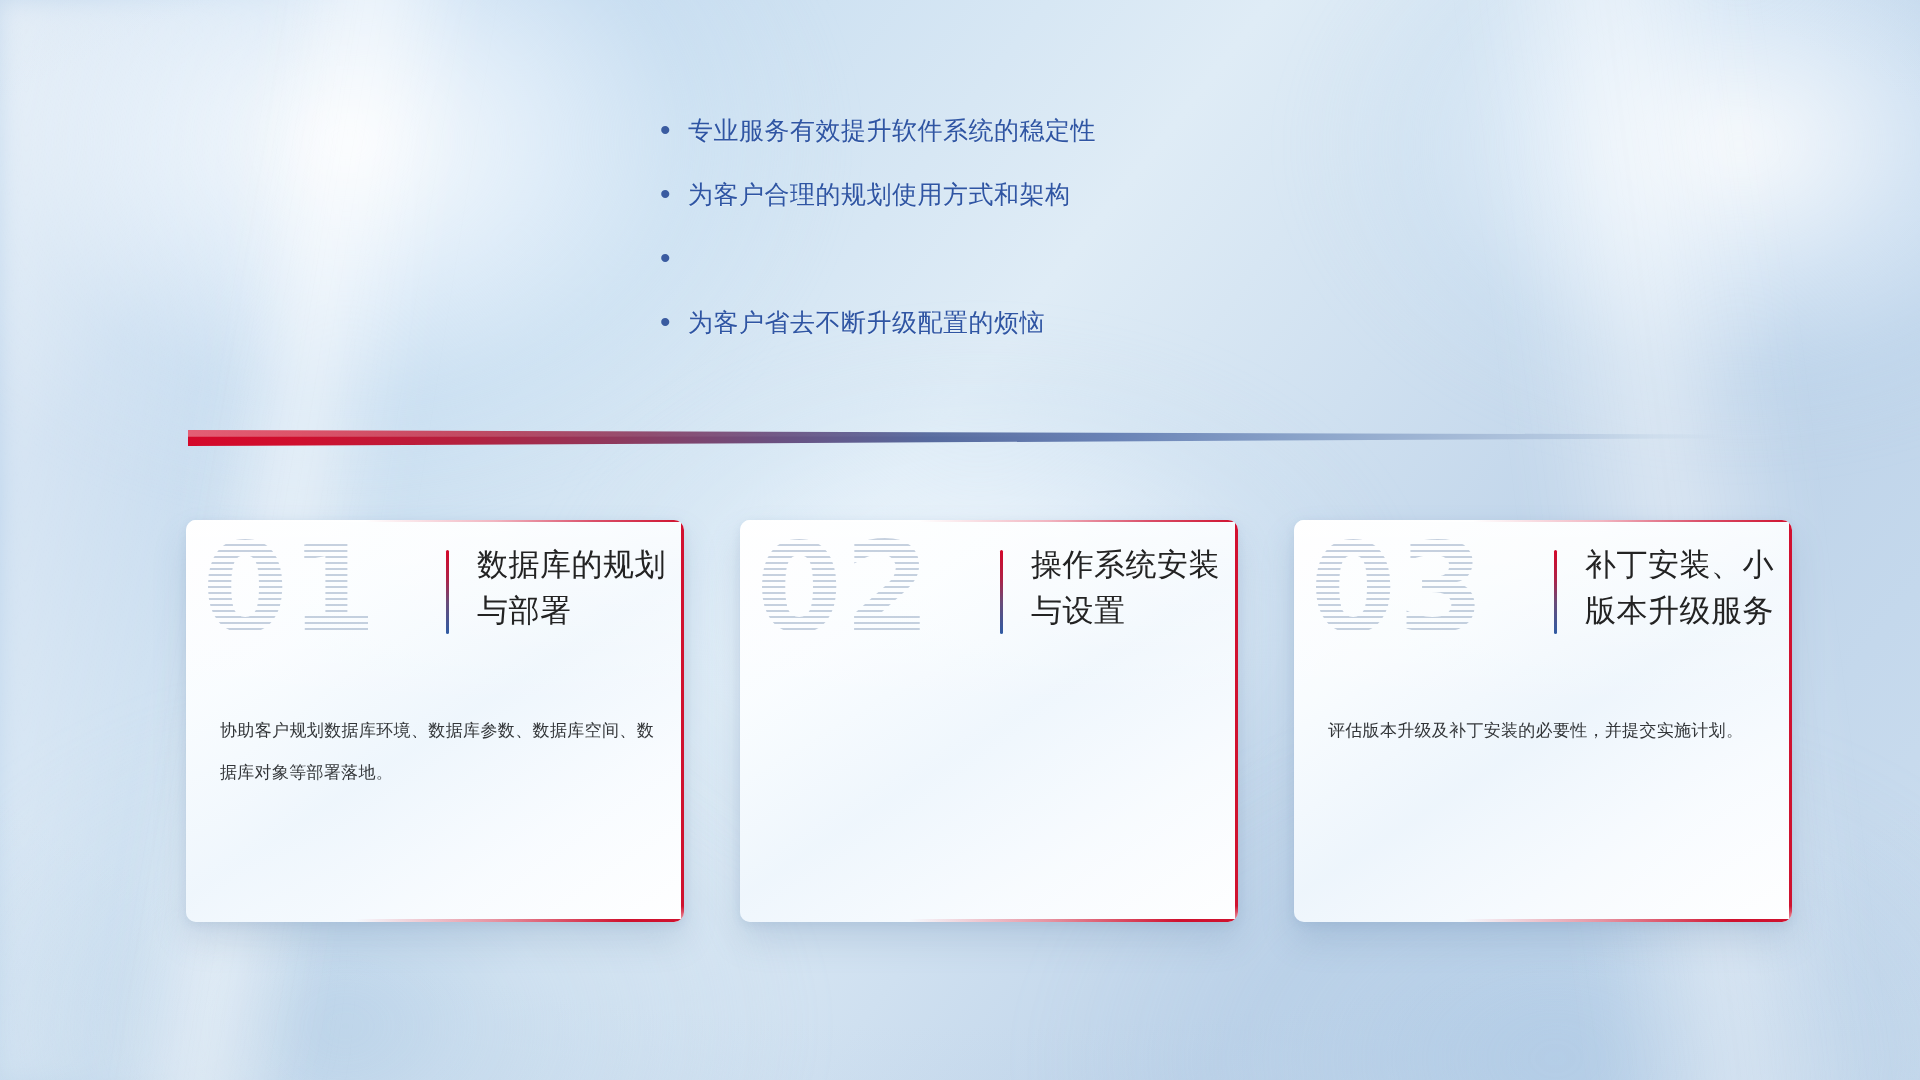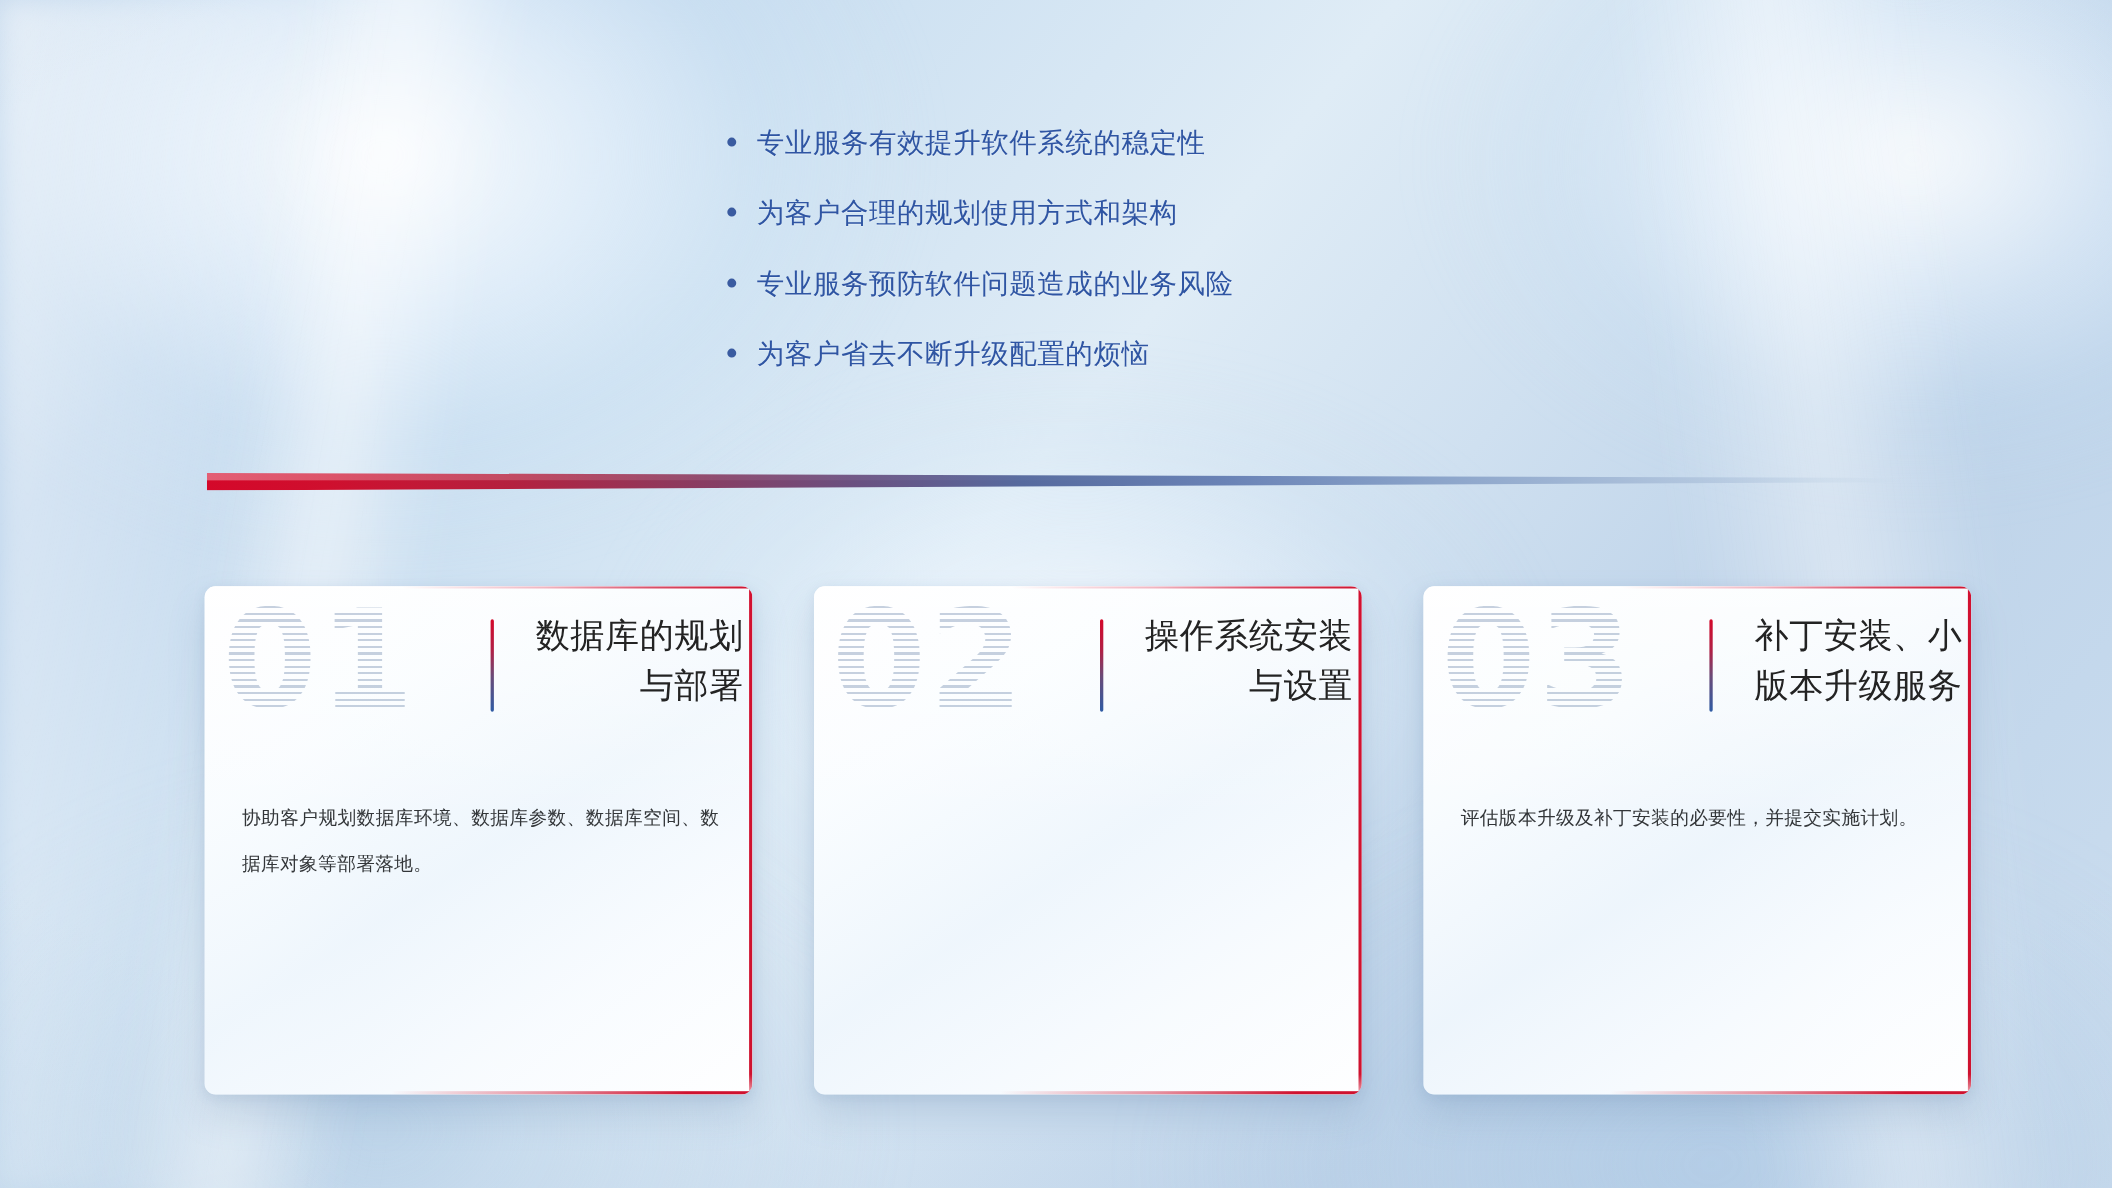--- a/index.html
+++ b/index.html
@@ -175,23 +175,23 @@
   }
 
   
   .cards{
     position:absolute;
     left:0; top:520px;
     width:1920px; height:410px;
   }
   .card{
     position:absolute;
-    top:13px;
+    top:0;
     width:498px;
-    height:462px;
+    height:402px;
     border-radius:10px;
     background:linear-gradient(147deg,
       rgba(255,255,255,.99) 0%,
       rgba(250,253,255,.97) 26%,
       rgba(240,247,253,.95) 52%,
       rgba(249,252,255,.97) 76%,
       rgba(255,255,255,.99) 100%);
     box-shadow:
       0 18px 34px rgba(90,125,165,.20),
       0 3px 10px rgba(90,125,165,.12);
@@ -260,21 +260,20 @@
     pointer-events:none;
   }
 
   
   .card-title-wrap{
     position:absolute;
     left:260px; top:22px;
     display:flex;
     align-items:flex-start;
     width:230px;
-    text-align:right;
   }
   .title-rule{
     flex:0 0 auto;
     width:3px;
     height:84px;
     margin-top:8px;
     margin-right:28px;
     background:linear-gradient(180deg,
       #d4082a 0%,
       #b02146 34%,
@@ -333,21 +332,20 @@
     <span class="bullet-text">专业服务有效提升软件系统的稳定性</span>
   </div>
 
   <div class="bullet-row">
     <span class="bullet-dot">•</span>
     <span class="bullet-text">为客户合理的规划使用方式和架构</span>
   </div>
 
   <div class="bullet-row">
     <span class="bullet-dot">•</span>
-    <span class="bullet-text">专业服务预防软件问题造成的业务风险</span>
   </div>
 
   <div class="bullet-row">
     <span class="bullet-dot">•</span>
     <span class="bullet-text">为客户省去不断升级配置的烦恼</span>
   </div>
 
 </div>
 
 <div class="divider-wrap">

